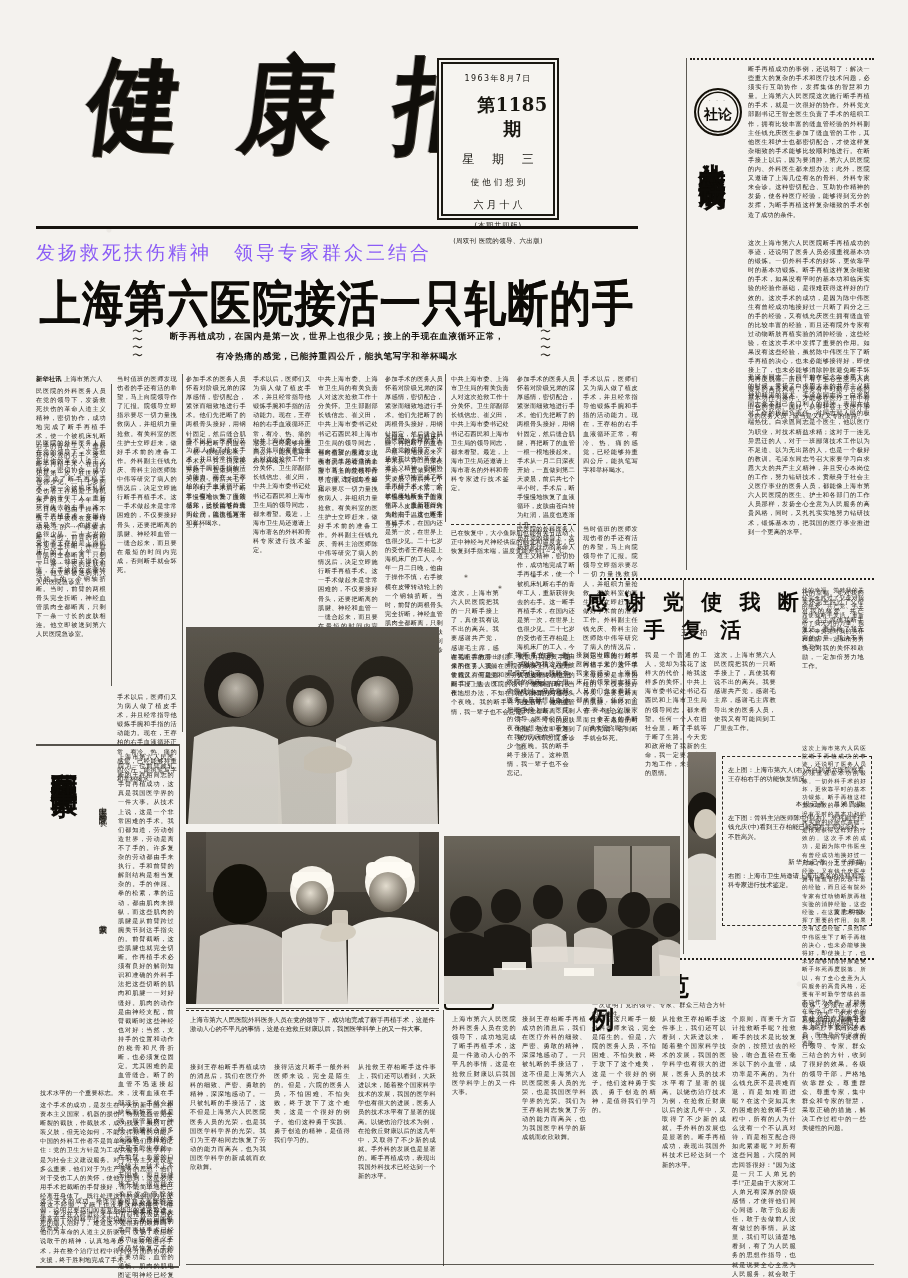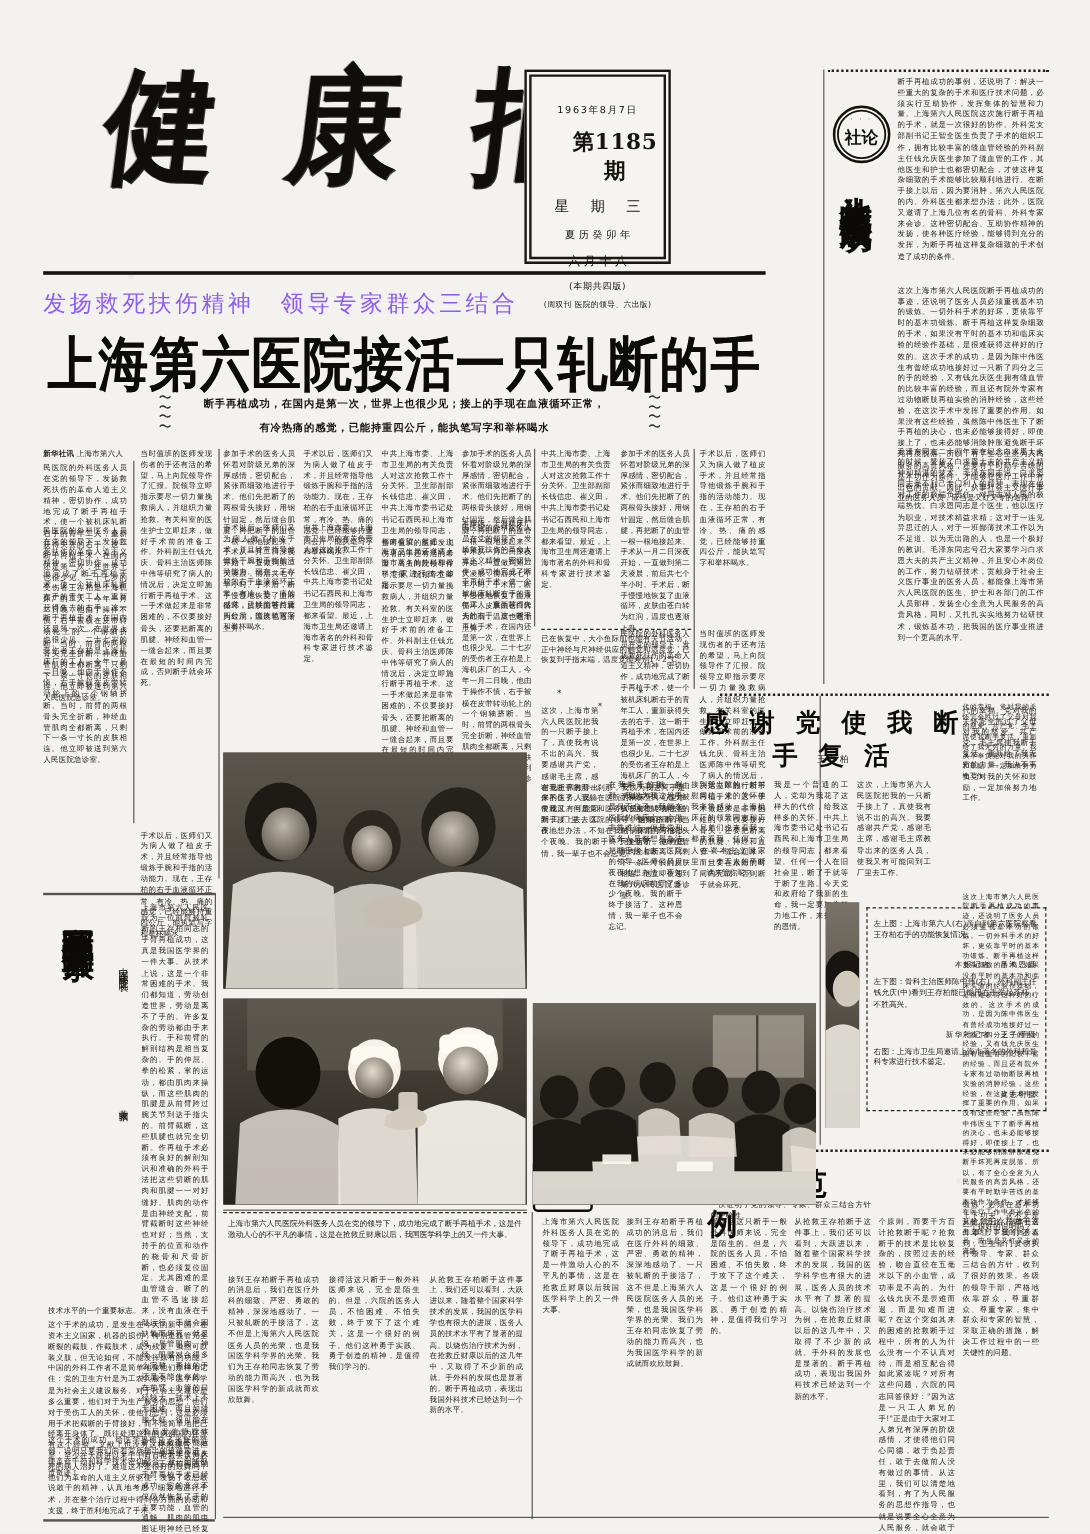--- a/index.html
+++ b/index.html
@@ -42,21 +42,21 @@
   }
   
   #datebox{
     position:absolute;left:401px;top:10px;width:122px;height:162px;
     border:2px solid #1b1812;
     background:#f6f4f0;
     box-shadow:inset 0 0 0 2px #f6f4f0, inset 0 0 0 4px #1b1812;
     text-align:center;
     padding-top:4px;box-sizing:border-box;
   }
-  #datebox .d1{font-size:8px;letter-spacing:1.4px;margin-top:22px;color:#15130e;}
+  #datebox .d1{font-size:8px;letter-spacing:1.4px;margin-top:9px;color:#15130e;}
   #datebox .d2{font-size:18px;font-weight:700;margin-top:9px;letter-spacing:.5px;
     font-family:"DejaVu Serif","Liberation Serif",serif;padding-left:29px;}
   #datebox .d3{font-size:12px;letter-spacing:7px;margin-top:10px;padding-left:7px;}
   #datebox .d4{font-size:8.5px;letter-spacing:3px;margin-top:9px;padding-left:3px;}
   #datebox .d5{font-size:10px;letter-spacing:3px;margin-top:9px;padding-left:3px;}
   #datebox .d6{font-size:7.5px;letter-spacing:.6px;margin-top:9px;}
   #datebox .d7{font-size:6.5px;letter-spacing:.3px;margin-top:6px;}
 
   .rule-thick{position:absolute;background:#16130e;}
   
@@ -184,21 +184,21 @@
 <div id="page">
   <div class="noise"></div>
 
   <div id="masthead">
     <div class="logo-cn">健 康 报</div>
 
     <div id="datebox">
       <div class="d1">1963年8月7日</div>
       <div class="d2">第1185期</div>
       <div class="d3">星 期 三</div>
-      <div class="d4">夏历癸卯年</div>
+      <div class="d4">使他们想到</div>
       <div class="d5">六月十八</div>
       <div class="d6">(本期共四版)</div>
       <div class="d7">(周双刊 医院的领导、六出版)</div>
     </div>
   </div>
 
   <div class="rule-thick" style="left:36px;top:226px;width:602px;height:3px;"></div>
 
   <div class="kicker" style="left:36px;top:240px;width:602px;">
     <span>发扬救死扶伤精神</span><span class="gap">&nbsp;</span><span>领导专家群众三结合</span>

